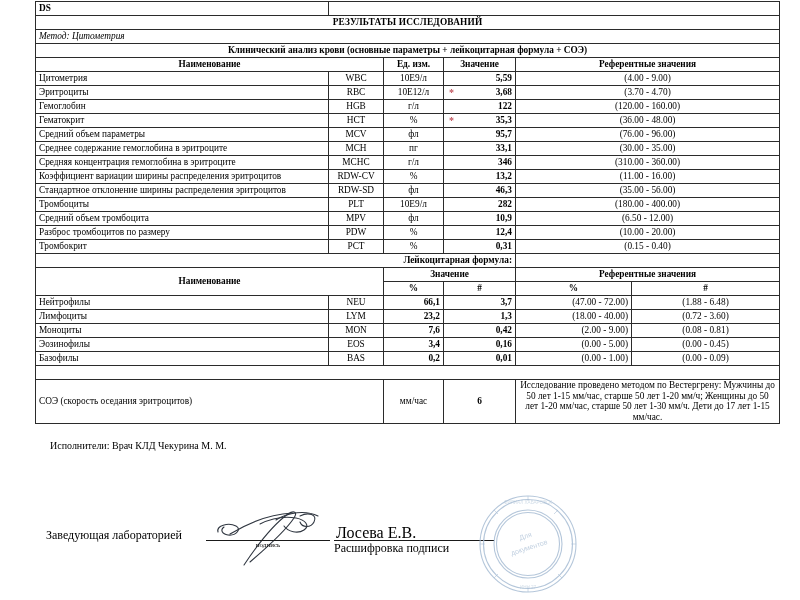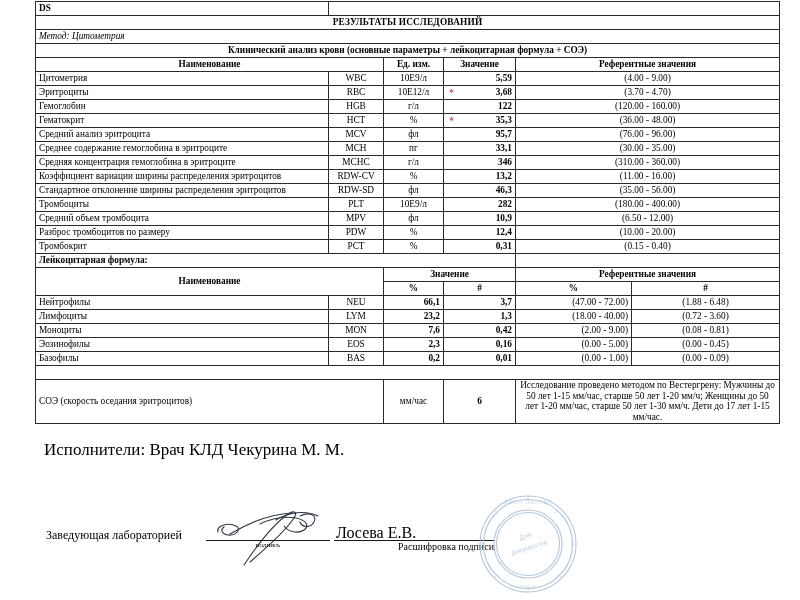--- a/index.html
+++ b/index.html
@@ -92,21 +92,21 @@
     color: #c0505a;
     font-size: 10px;
     font-weight: bold;
     line-height: 1;
   }
 
   .row-data td { height: 15px; }
 
   
   .leuko-title {
-    text-align: left;
+    text-align: right;
     font-weight: bold;
     font-size: 11.5px;
     height: 18px;
   }
   .leuko-head {
     text-align: center;
     font-weight: bold;
     font-size: 10px;
   }
   .leuko-sub {
@@ -125,23 +125,23 @@
   .esr-val   { text-align: center; font-weight: bold; font-size: 11px; }
   .esr-ref   { text-align: center; font-size: 7.6px; line-height: 1.35; padding: 2px 4px; }
   .gap-row td {
     border: none;
     height: 6px;
   }
 
   
   .performers {
     position: absolute;
-    left: 44px;
+    left: 50px;
     top: 440px;
-    font-size: 17px;
+    font-size: 10px;
   }
   .sig-block {
     position: absolute;
     left: 46px;
     top: 524px;
     font-size: 12px;
   }
   .sig-role {
     position: absolute;
     left: 0; top: 4px;
@@ -174,22 +174,22 @@
     left: 290px;
     top: 0px;
     font-size: 16px;
     white-space: nowrap;
   }
   .sig-cap-2 {
     position: absolute;
     left: 288px;
     top: 17px;
     width: 160px;
-    text-align: right;
-    font-size: 10px;
+    text-align: left;
+    font-size: 12px;
   }
 
   .handsign {
     position: absolute;
     left: 168px;
     top: -14px;
     width: 130px;
     height: 60px;
     pointer-events: none;
   }
@@ -265,21 +265,21 @@
           <td class="c-ref" colspan="2">(120.00 - 160.00)</td>
         </tr>
         <tr class="row-data">
           <td class="c-name">Гематокрит</td>
           <td class="c-abbr">HCT</td>
           <td class="c-unit">%</td>
           <td class="c-val"><span class="flag">*</span>35,3</td>
           <td class="c-ref" colspan="2">(36.00 - 48.00)</td>
         </tr>
         <tr class="row-data">
-          <td class="c-name">Средний анализ эритроцита</td>
+          <td class="c-name">Средний объем параметры</td>
           <td class="c-abbr">MCV</td>
           <td class="c-unit">фл</td>
           <td class="c-val">95,7</td>
           <td class="c-ref" colspan="2">(76.00 - 96.00)</td>
         </tr>
         <tr class="row-data">
           <td class="c-name">Среднее содержание гемоглобина в эритроците</td>
           <td class="c-abbr">MCH</td>
           <td class="c-unit">пг</td>
           <td class="c-val">33,1</td>
@@ -369,21 +369,21 @@
           <td class="c-name">Моноциты</td>
           <td class="c-abbr">MON</td>
           <td class="c-lval">7,6</td>
           <td class="c-lval">0,42</td>
           <td class="c-lref">(2.00 - 9.00)</td>
           <td class="c-lref-wide">(0.08 - 0.81)</td>
         </tr>
         <tr class="row-data">
           <td class="c-name">Эозинофилы</td>
           <td class="c-abbr">EOS</td>
-          <td class="c-lval">2,3</td>
+          <td class="c-lval">3,4</td>
           <td class="c-lval">0,16</td>
           <td class="c-lref">(0.00 - 5.00)</td>
           <td class="c-lref-wide">(0.00 - 0.45)</td>
         </tr>
         <tr class="row-data">
           <td class="c-name">Базофилы</td>
           <td class="c-abbr">BAS</td>
           <td class="c-lval">0,2</td>
           <td class="c-lval">0,01</td>
           <td class="c-lref">(0.00 - 1.00)</td>

